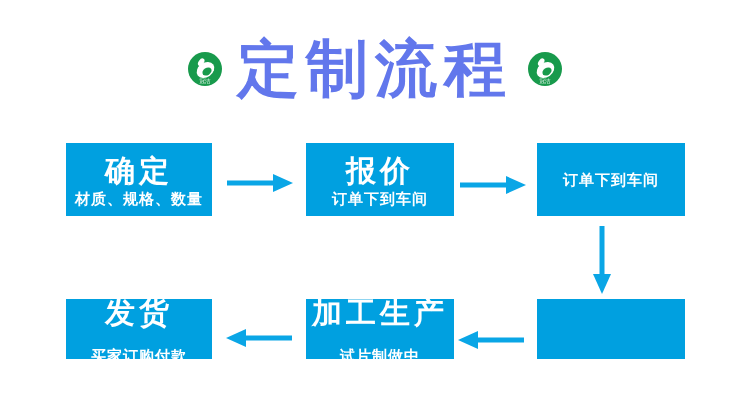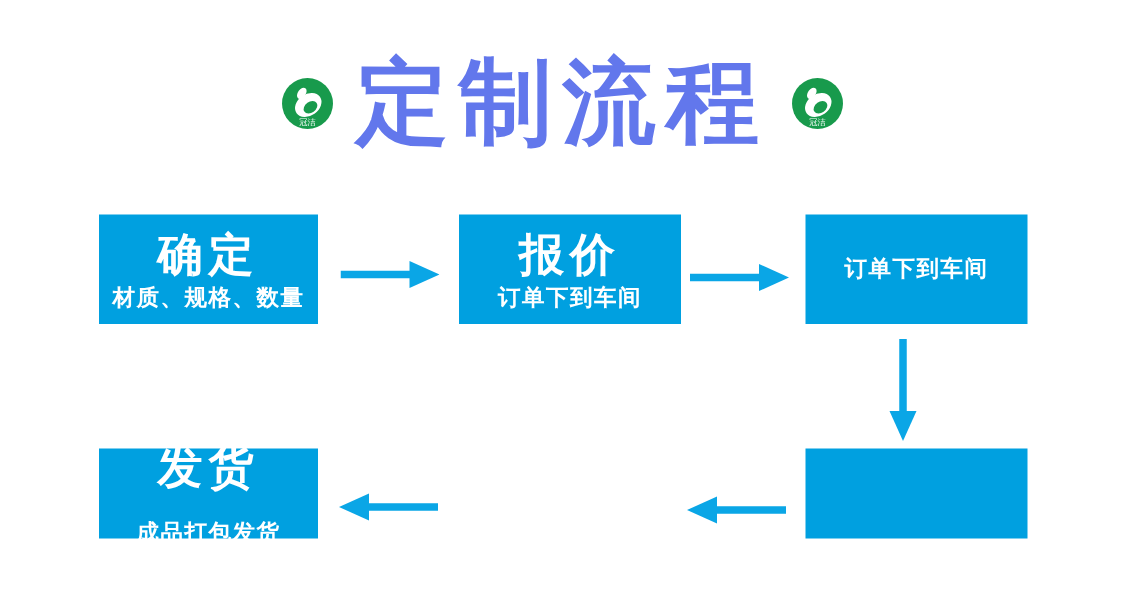--- a/index.html
+++ b/index.html
@@ -72,23 +72,27 @@
   <div class="fbox row1 col2">
     <div class="t">报价</div>
     <div class="s">订单下到车间</div>
   </div>
   <div class="fbox row1 col3">
     <div class="s">订单下到车间</div>
   </div>
 
   <div class="fbox row2 col3">
   </div>
+  <div class="fbox row2 col2">
+    <div class="t">加工生产</div>
+    <div class="s">试片制做中</div>
+  </div>
   <div class="fbox row2 col1">
     <div class="t">发货</div>
-    <div class="s">成品打包发货</div>
+    <div class="s">买家订购付款</div>
   </div>
 
   <div class="arrow ar1">
     <svg width="66" height="24" viewBox="0 0 66 24">
       <rect x="0" y="9.5" width="48" height="5" fill="currentColor"></rect>
       <polygon points="46,3 66,12 46,21" fill="currentColor"></polygon>
     </svg>
   </div>
   <div class="arrow ar2">
     <svg width="66" height="24" viewBox="0 0 66 24">

